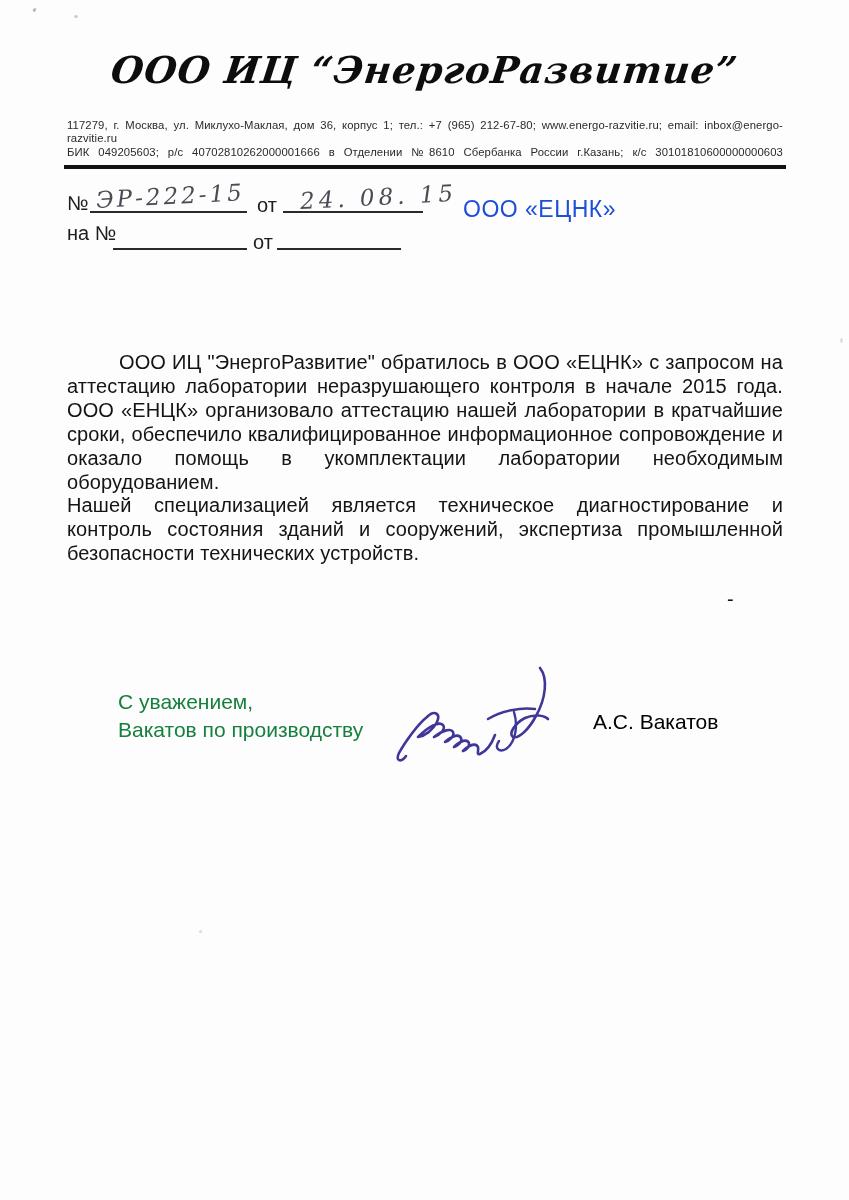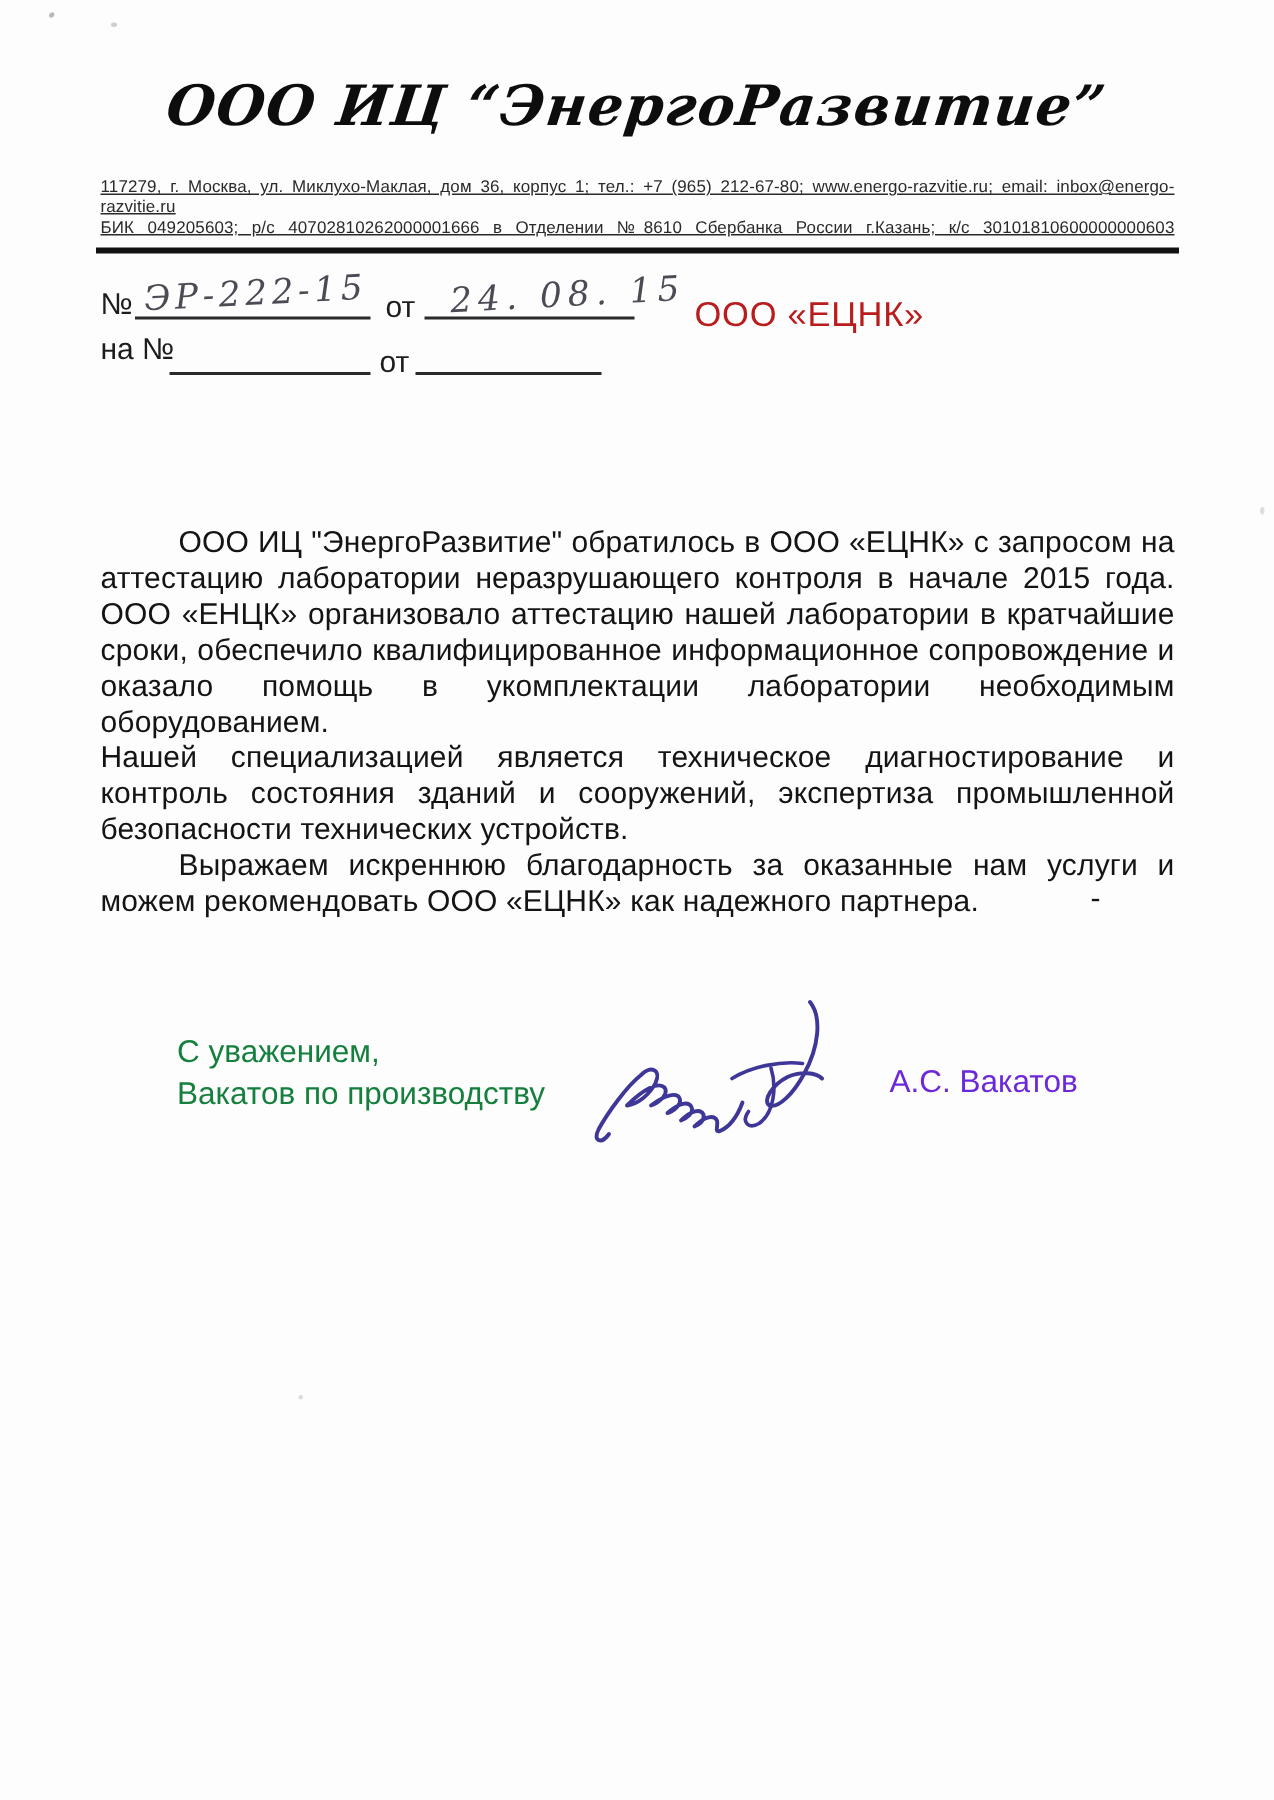--- a/index.html
+++ b/index.html
@@ -18,21 +18,21 @@
     text-align:center;
     font-family:"DejaVu Serif", serif;
     font-style:italic;font-weight:600;
     font-size:37px;letter-spacing:1px;
     color:#0d0d0d;
     transform:skewX(-7deg);
   }
   .address-block{
     position:absolute;top:119px;left:67px;width:716px;
     font-size:11.3px;line-height:13.4px;
-    color:#2a2a2a;letter-spacing:0.1px;text-decoration:underline;
+    color:#2a2a2a;letter-spacing:0.1px;
   }
   .address-line{
     text-align:justify;
     -moz-text-align-last:justify;
     text-align-last:justify;
     white-space:normal;
   }
   .header-rule{
     position:absolute;top:165px;left:64px;width:722px;height:4px;
     background:#121212;border:none;
@@ -44,38 +44,38 @@
     position:absolute;
     font-family:"DejaVu Serif", serif;
     font-style:italic;
     color:#4b4b55;
     white-space:nowrap;
   }
   .hw-number{top:183px;left:96px;font-size:23px;letter-spacing:3px;transform:rotate(-3deg);}
   .hw-date{top:184px;left:300px;font-size:23px;letter-spacing:4px;transform:rotate(-3deg);}
   .addressee{
     position:absolute;top:196px;left:463px;
-    font-size:23px;color:#b91c1c;letter-spacing:0.5px;
+    font-size:23px;color:#1d4ed8;letter-spacing:0.5px;
   }
   
   .letter-body{
     position:absolute;top:351px;left:67px;width:716px;
     font-size:20px;line-height:23.9px;
     text-align:justify;color:#141414;
     letter-spacing:0.1px;
   }
   .letter-body p{margin:0;}
   .indented{text-indent:52px;}
   .trailing-dash{
     position:absolute;top:588px;left:727px;
     font-size:20px;color:#141414;
   }
   
   .closing{position:absolute;left:118px;top:688px;font-size:21px;line-height:27.5px;color:#15803d;}
-  .signer-name{position:absolute;left:593px;top:710px;font-size:21px;color:#6d28d9;}
+  .signer-name{position:absolute;left:593px;top:710px;font-size:21px;color:#000000;}
   .signature-svg{position:absolute;left:393px;top:662px;}
   
   .speck{position:absolute;background:#b9b9bd;border-radius:50%;}
   .speck1{left:33px;top:8px;width:3px;height:4px;transform:rotate(40deg);}
   .speck2{left:74px;top:15px;width:4px;height:3px;opacity:.7;}
   .speck3{left:199px;top:930px;width:3px;height:3px;opacity:.5;}
   .speck4{left:840px;top:338px;width:3px;height:5px;opacity:.45;}
 </style>
 </head>
 <body>
@@ -107,21 +107,20 @@
   <span class="addressee">ООО «ЕЦНК»</span>
 
   <span class="ref-label" style="left:67px;top:222px;">на №</span>
   <span class="ref-line" style="left:113px;top:248px;width:134px;"></span>
   <span class="ref-label" style="left:253px;top:231px;">от</span>
   <span class="ref-line" style="left:277px;top:248px;width:124px;"></span>
 
   <div class="letter-body">
     <p class="indented">ООО ИЦ "ЭнергоРазвитие" обратилось в ООО «ЕЦНК» с запросом на аттестацию лаборатории неразрушающего контроля в начале 2015 года. ООО «ЕНЦК» организовало аттестацию нашей лаборатории в кратчайшие сроки, обеспечило квалифицированное информационное сопровождение и оказало помощь в укомплектации лаборатории необходимым оборудованием.</p>
     <p>Нашей специализацией является техническое диагностирование и контроль состояния зданий и сооружений, экспертиза промышленной безопасности технических устройств.</p>
-    <p class="indented">Выражаем искреннюю благодарность за оказанные нам услуги и можем рекомендовать ООО «ЕЦНК» как надежного партнера.</p>
   </div>
   <span class="trailing-dash">-</span>
 
   <div class="closing">
     <div>С уважением,</div>
     <div>Вакатов по производству</div>
   </div>
 
   <svg class="signature-svg" width="178" height="108" viewBox="0 0 178 108">
     <g fill="none" stroke-linecap="round" stroke-linejoin="round">

